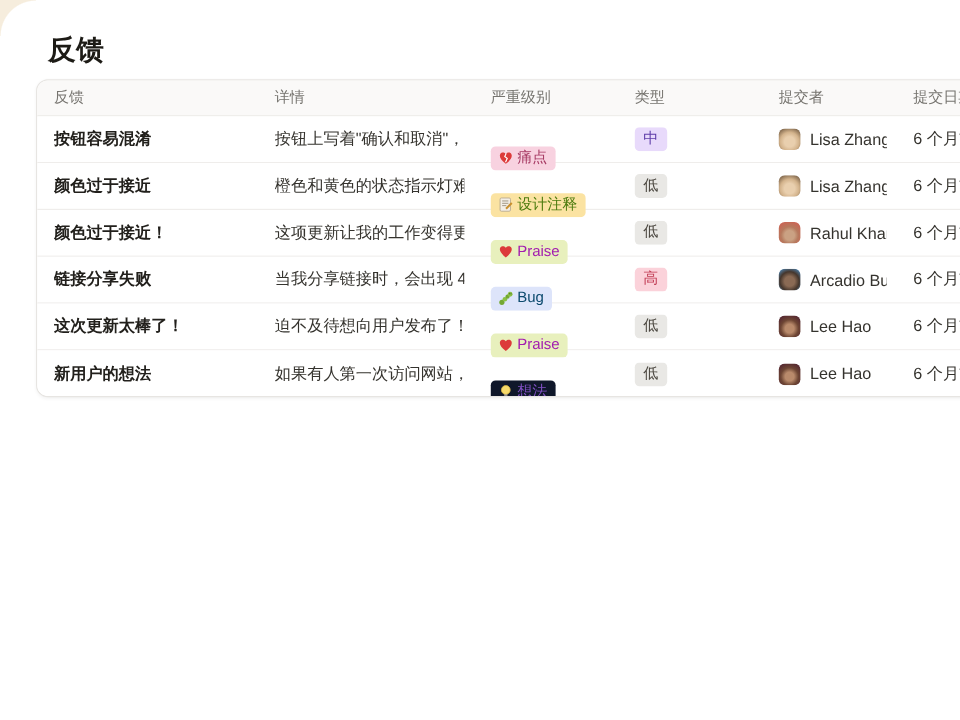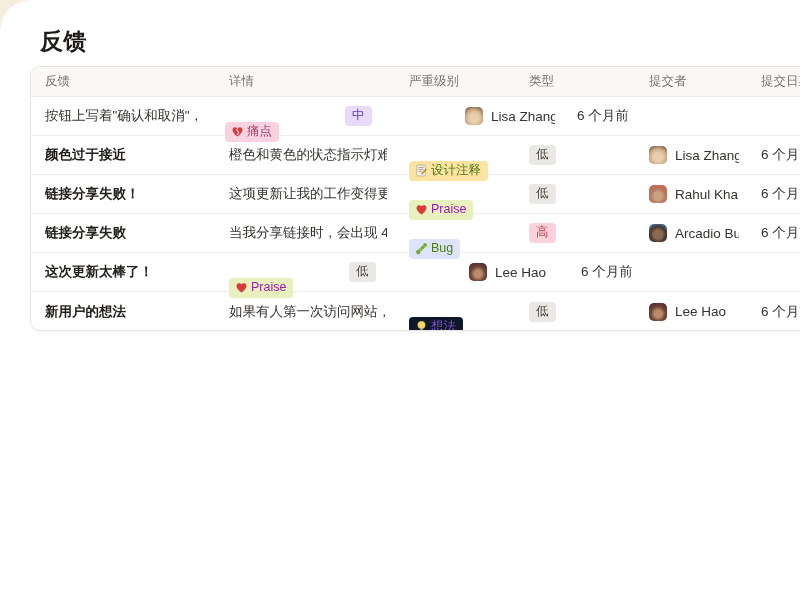--- a/index.html
+++ b/index.html
@@ -37,21 +37,21 @@
   .details-text { color:#35332e; overflow:hidden; }
   .date-text { color:#35332e; }
 
   .badge { display:inline-flex; align-items:center; gap:3px; border-radius:4px;
     padding:1px 7px 2px 6px; font-size:12.5px; line-height:17px;margin-top:31px; }
   .badge .bicon { display:inline-flex; width:13px; height:13px; }
   .badge .bicon svg { width:13px; height:13px; }
   .t-pain   { background:#f8d2e0; color:#a63a63; }
   .t-note   { background:#fbe3a2; color:#4d7c0f; }
   .t-praise { background:#e8f0bd; color:#a21caf; }
-  .t-bug    { background:#dde4fa; color:#4d7c0f; }
+  .t-bug    { background:#dde4fa; color:#0c4a6e; }
   .t-idea   { background:#0f172a; color:#8150c4; }
 
   .sev { display:inline-block; border-radius:4px; padding:1px 7px 2px; font-size:12.5px; }
   .sev-mid  { background:#e8dafb; color:#5f3da9; }
   .sev-low  { background:#e9e8e5; color:#4a463f; }
   .sev-high { background:#fbd2da; color:#c13c54; }
 
   .avatar { width:18px; height:18px; border-radius:5px; flex:0 0 18px; }
   .av-lisa   { background:radial-gradient(circle at 50% 62%, #e9cfae 30%, #d3b38c 55%, #6e573f 92%); }
   .av-rahul  { background:radial-gradient(circle at 50% 62%, #caa183 28%, #b67a5e 50%, #cf5f52 92%); }
@@ -70,20 +70,23 @@
     <div class="trow thead">
       <div class="cell col-fb">反馈</div>
       <div class="cell col-dt">详情</div>
       <div class="cell col-sv">严重级别</div>
       <div class="cell col-ty">类型</div>
       <div class="cell col-su">提交者</div>
       <div class="cell col-da">提交日期</div>
     </div>
 
     <div class="trow tbody-row">
+      <div class="cell col-fb">
+          <span class="row-title">按钮容易混淆</span>
+        </div>
       <div class="cell col-dt">
           <span class="details-text">按钮上写着"确认和取消"，...</span>
         </div>
       <div class="cell col-ty">
           <span class="badge t-pain">
             <span class="bicon">
               <svg viewBox="0 0 12 12">
                 <path d="M6 10.6C2.2 7.8.9 5.3 1.6 3.4 2.3 1.8 4.4 1.4 6 3.1c1.6-1.7 3.7-1.3 4.4.3.7 1.9-.6 4.4-4.4 7.2Z" fill="#dc3a3a"></path>
                 <polyline points="6.3,2.6 5.2,5 7.1,6.4 5.8,9.4" fill="none" stroke="#ffffff" stroke-width="0.9"></polyline>
               </svg>
@@ -131,21 +134,21 @@
           <span class="avatar av-lisa"></span>
           <span class="submitter-name">Lisa Zhang</span>
         </div>
       <div class="cell col-da">
           <span class="date-text">6 个月前</span>
         </div>
     </div>
 
     <div class="trow tbody-row">
       <div class="cell col-fb">
-          <span class="row-title">链接分享失败！</span>
+          <span class="row-title">颜色过于接近！</span>
         </div>
       <div class="cell col-dt">
           <span class="details-text">这项更新让我的工作变得更...</span>
         </div>
       <div class="cell col-ty">
           <span class="badge t-praise">
             <span class="bicon">
               <svg viewBox="0 0 12 12">
                 <path d="M6 10.6C2.2 7.8.9 5.3 1.6 3.4 2.3 1.8 4.4 1.4 6 3.1c1.6-1.7 3.7-1.3 4.4.3.7 1.9-.6 4.4-4.4 7.2Z" fill="#dc3a3a"></path>
               </svg>
@@ -196,20 +199,23 @@
         </div>
       <div class="cell col-da">
           <span class="date-text">6 个月前</span>
         </div>
     </div>
 
     <div class="trow tbody-row">
       <div class="cell col-fb">
           <span class="row-title">这次更新太棒了！</span>
         </div>
+      <div class="cell col-dt">
+          <span class="details-text">迫不及待想向用户发布了！</span>
+        </div>
       <div class="cell col-ty">
           <span class="badge t-praise">
             <span class="bicon">
               <svg viewBox="0 0 12 12">
                 <path d="M6 10.6C2.2 7.8.9 5.3 1.6 3.4 2.3 1.8 4.4 1.4 6 3.1c1.6-1.7 3.7-1.3 4.4.3.7 1.9-.6 4.4-4.4 7.2Z" fill="#dc3a3a"></path>
               </svg>
             </span>
             <span>Praise</span>
           </span>
         </div>

